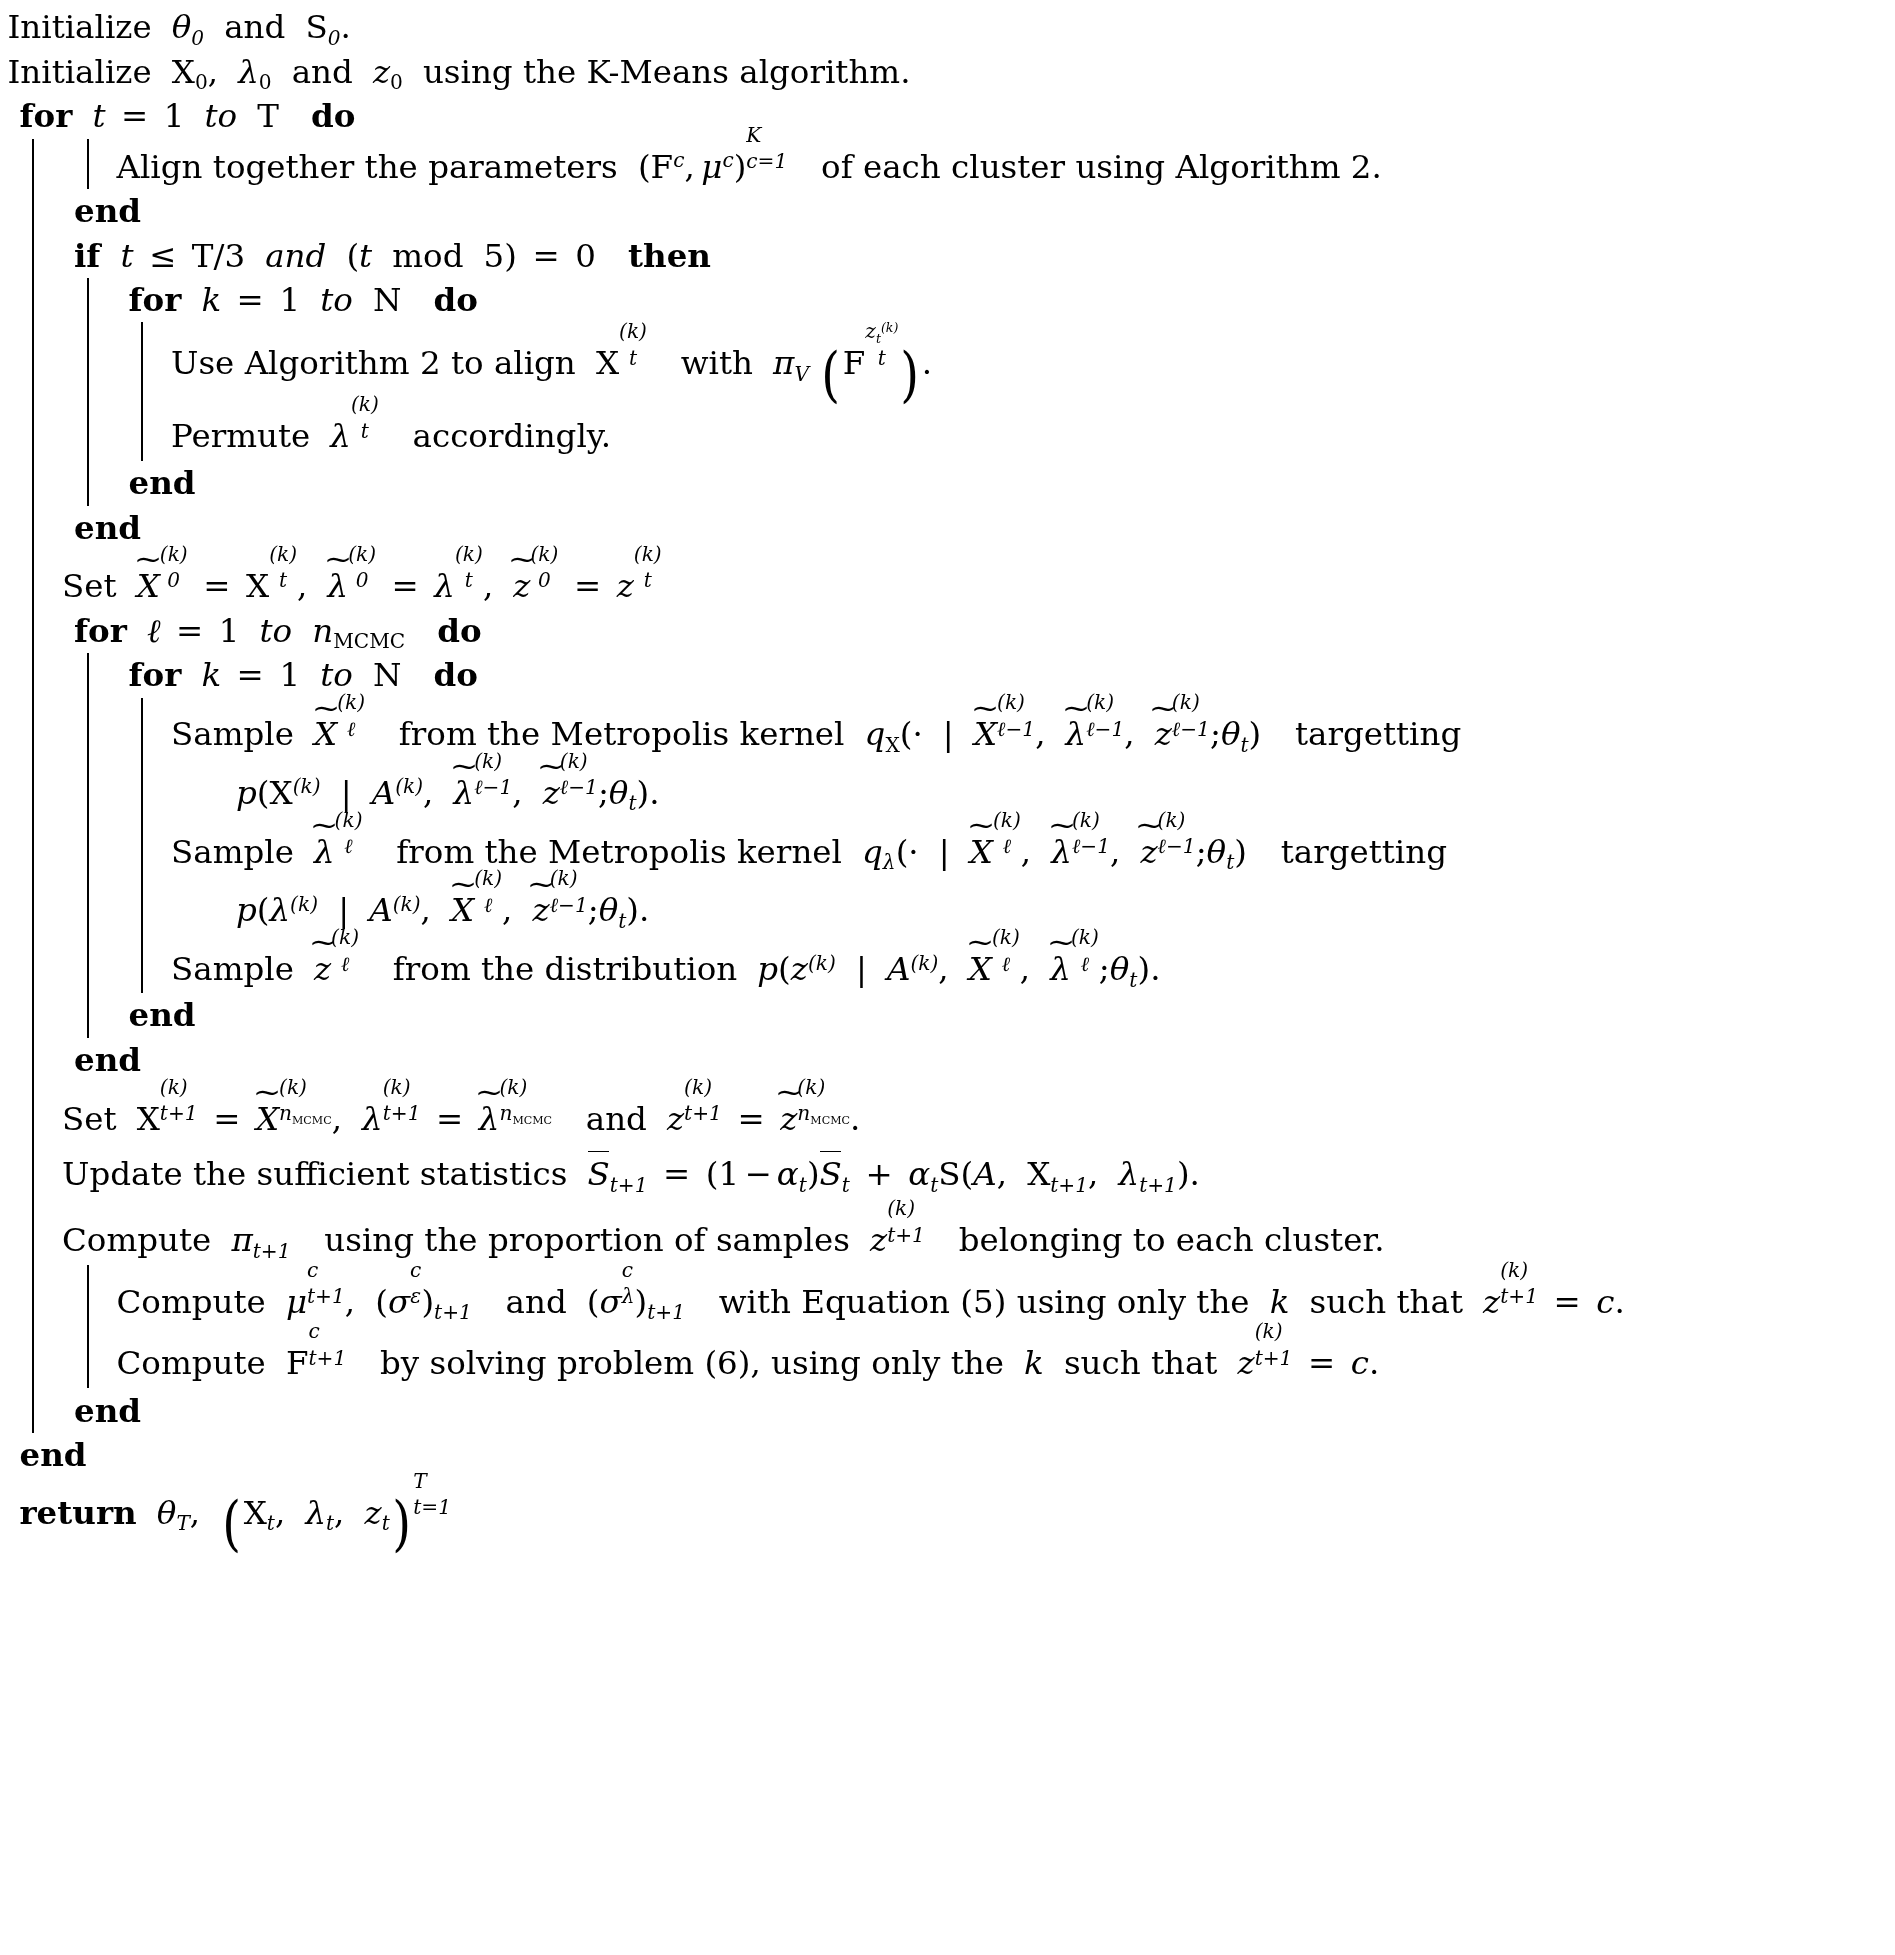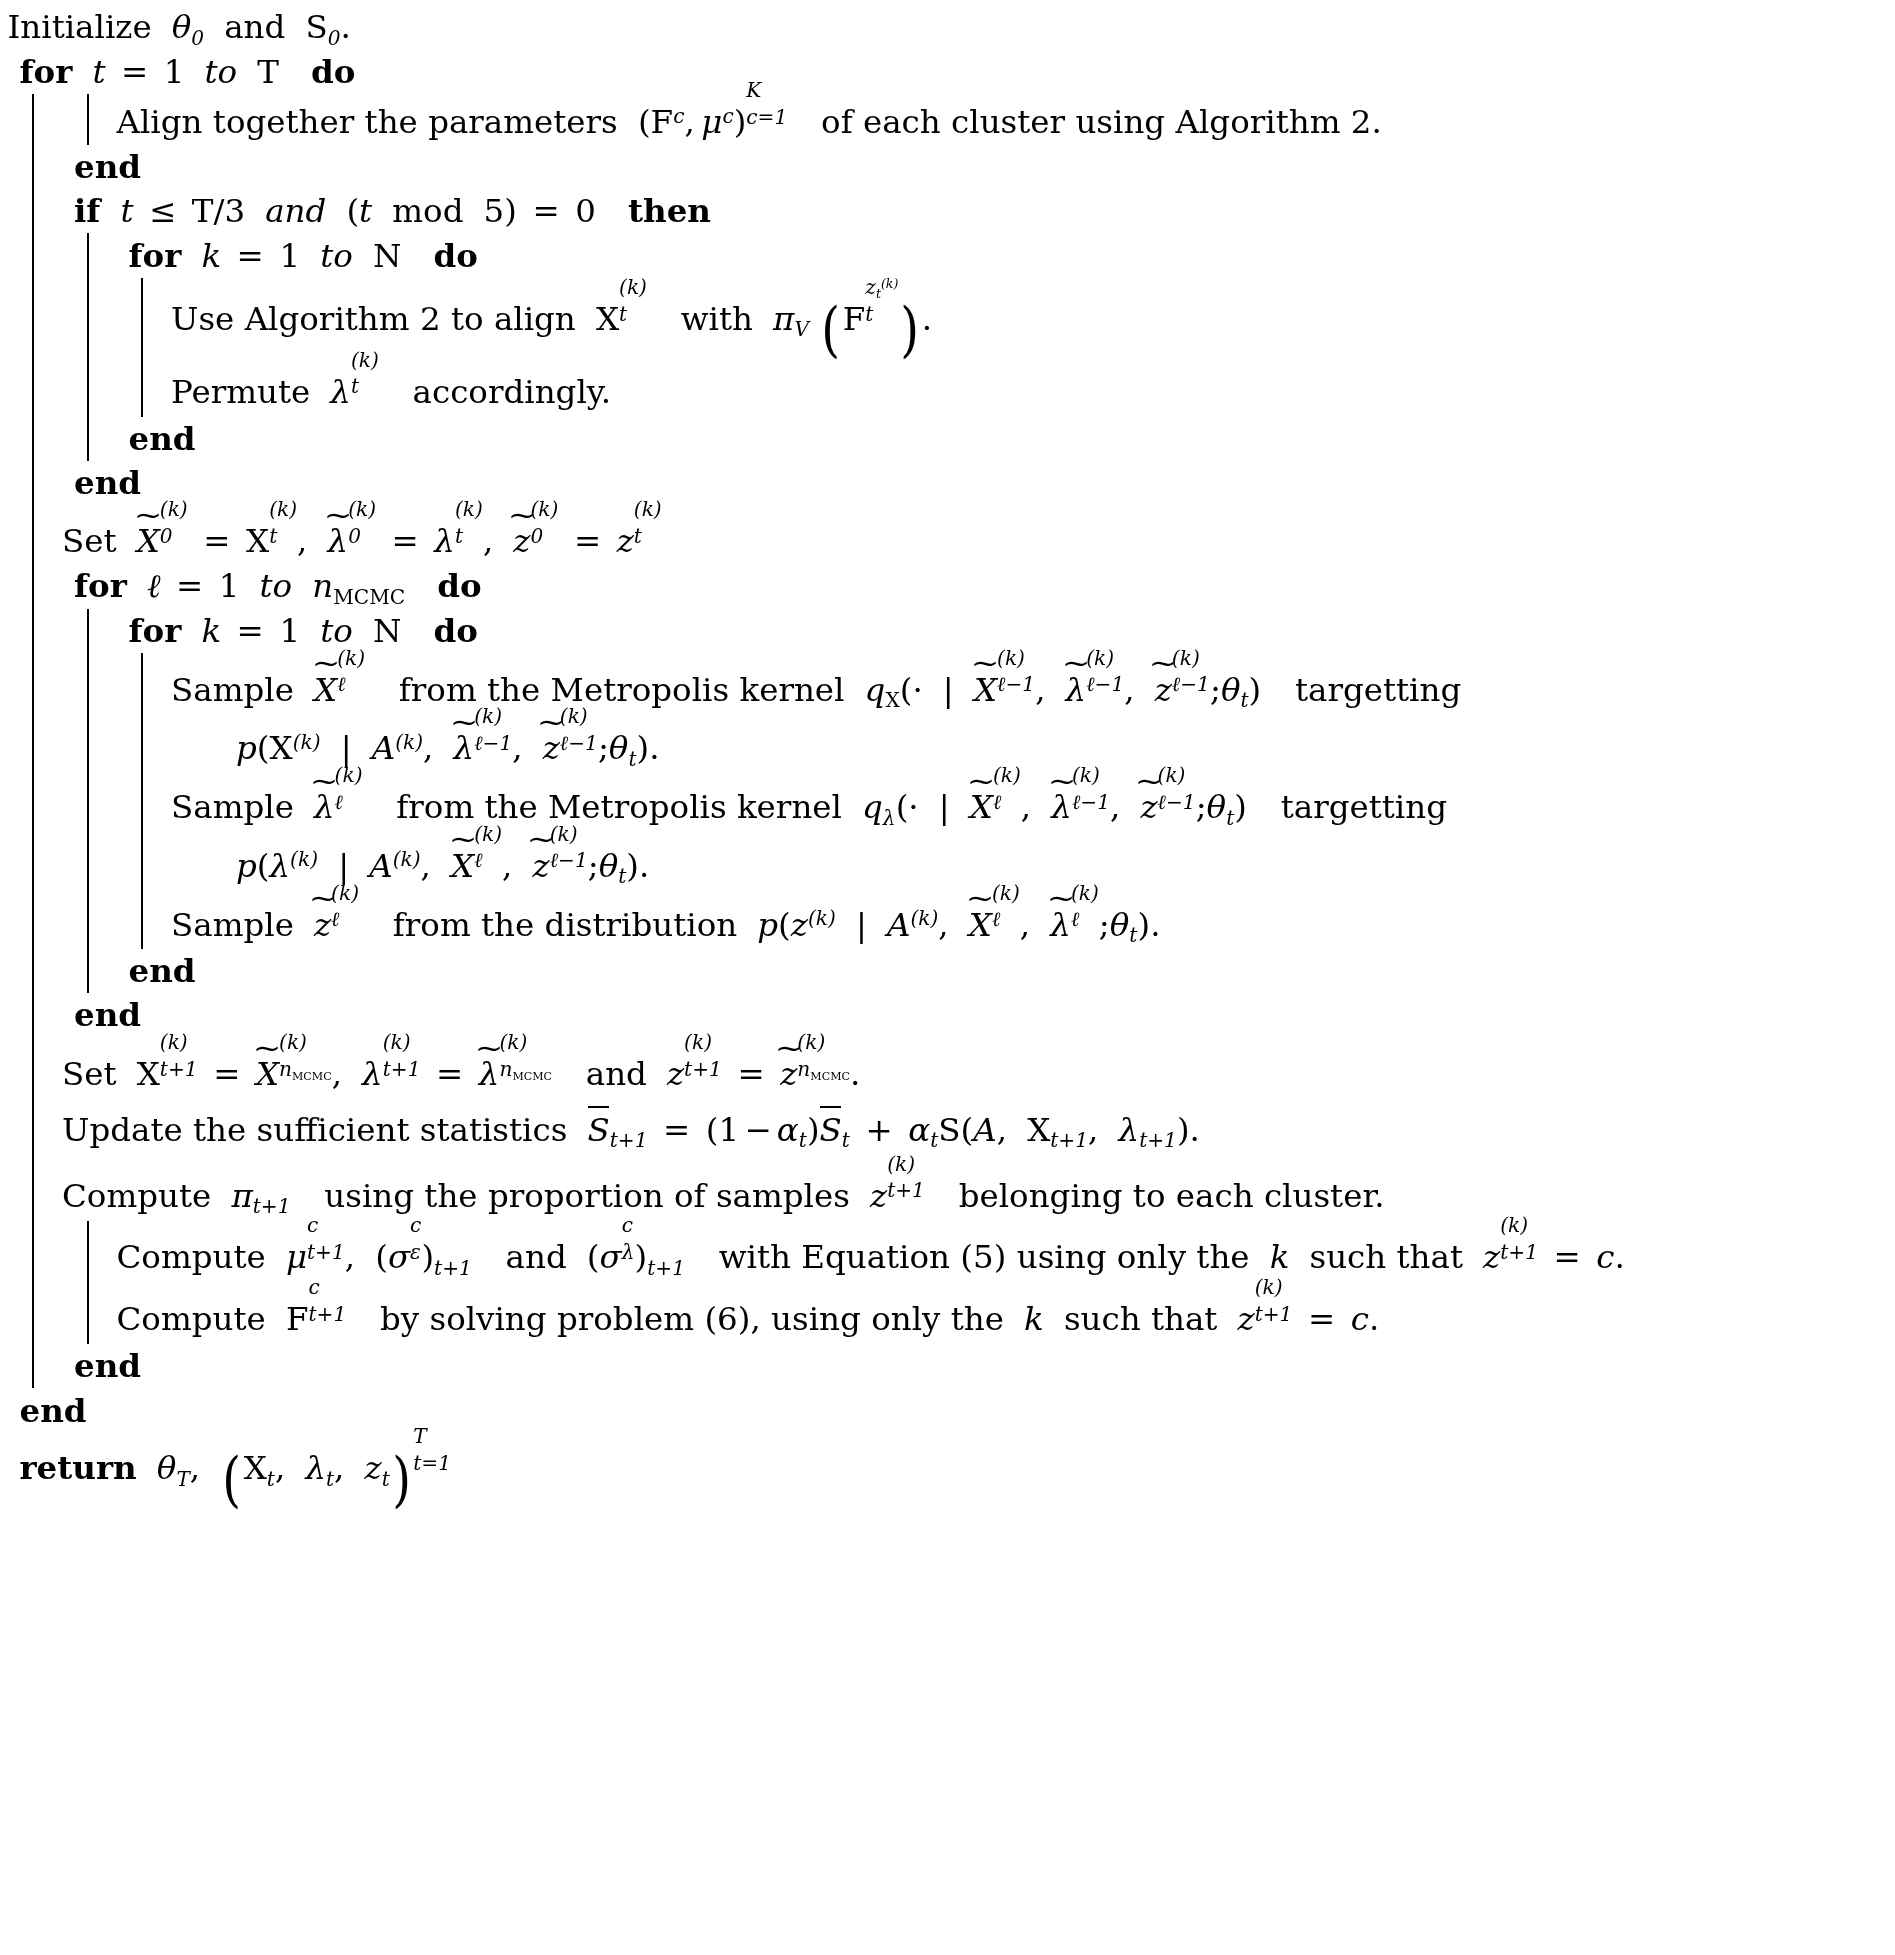--- a/index.html
+++ b/index.html
@@ -55,21 +55,21 @@
     vertical-align: baseline;
     font-size: 0.62em;
     line-height: 1.04;
     text-align: left;
     font-style: italic;
     position: relative;
     top: -0.12em;
   }
   .ss > span { display: block; }
   .ss .s_sup { position: relative; top: -0.62em; }
-  .ss .s_sub { position: relative; top: -0.34em; }
+  .ss .s_sub { position: relative; top: -0.34em; text-align: center; }
   
   .tl {
     position: relative;
     display: inline-block;
     font-style: italic;
   }
   .tl::before {
     content: "~";
     position: absolute;
     left: 50%;
@@ -112,20 +112,28 @@
 
 <div id="algo-root">
 
   <div class="line">
     <span>Initialize</span>
     <span class="sep"></span><span class="m">θ</span><sub>0</sub>
     <span class="sep"></span><span>and</span>
     <span class="sep"></span><span class="m up">S</span><sub>0</sub><span>.</span>
   </div>
 
+  <div class="line">
+    <span>Initialize</span>
+    <span class="sep"></span><span class="m up">X</span><sub class="rm">0</sub><span>,</span>
+    <span class="sep"></span><span class="m">λ</span><sub class="rm">0</sub>
+    <span class="sep"></span><span>and</span>
+    <span class="sep"></span><span class="m">z</span><sub class="rm">0</sub>
+    <span class="sep"></span><span>using the K-Means algorithm.</span>
+  </div>
 
   <div class="line">
     <span class="kw">for</span>
     <span class="sep"></span><span class="m">t</span>
     <span class="op">=</span>
     <span class="up">1</span>
     <span class="sep"></span><span class="it">to</span>
     <span class="sep"></span><span class="m up">T</span>
     <span class="sep"></span><span class="kw">do</span>
   </div>

